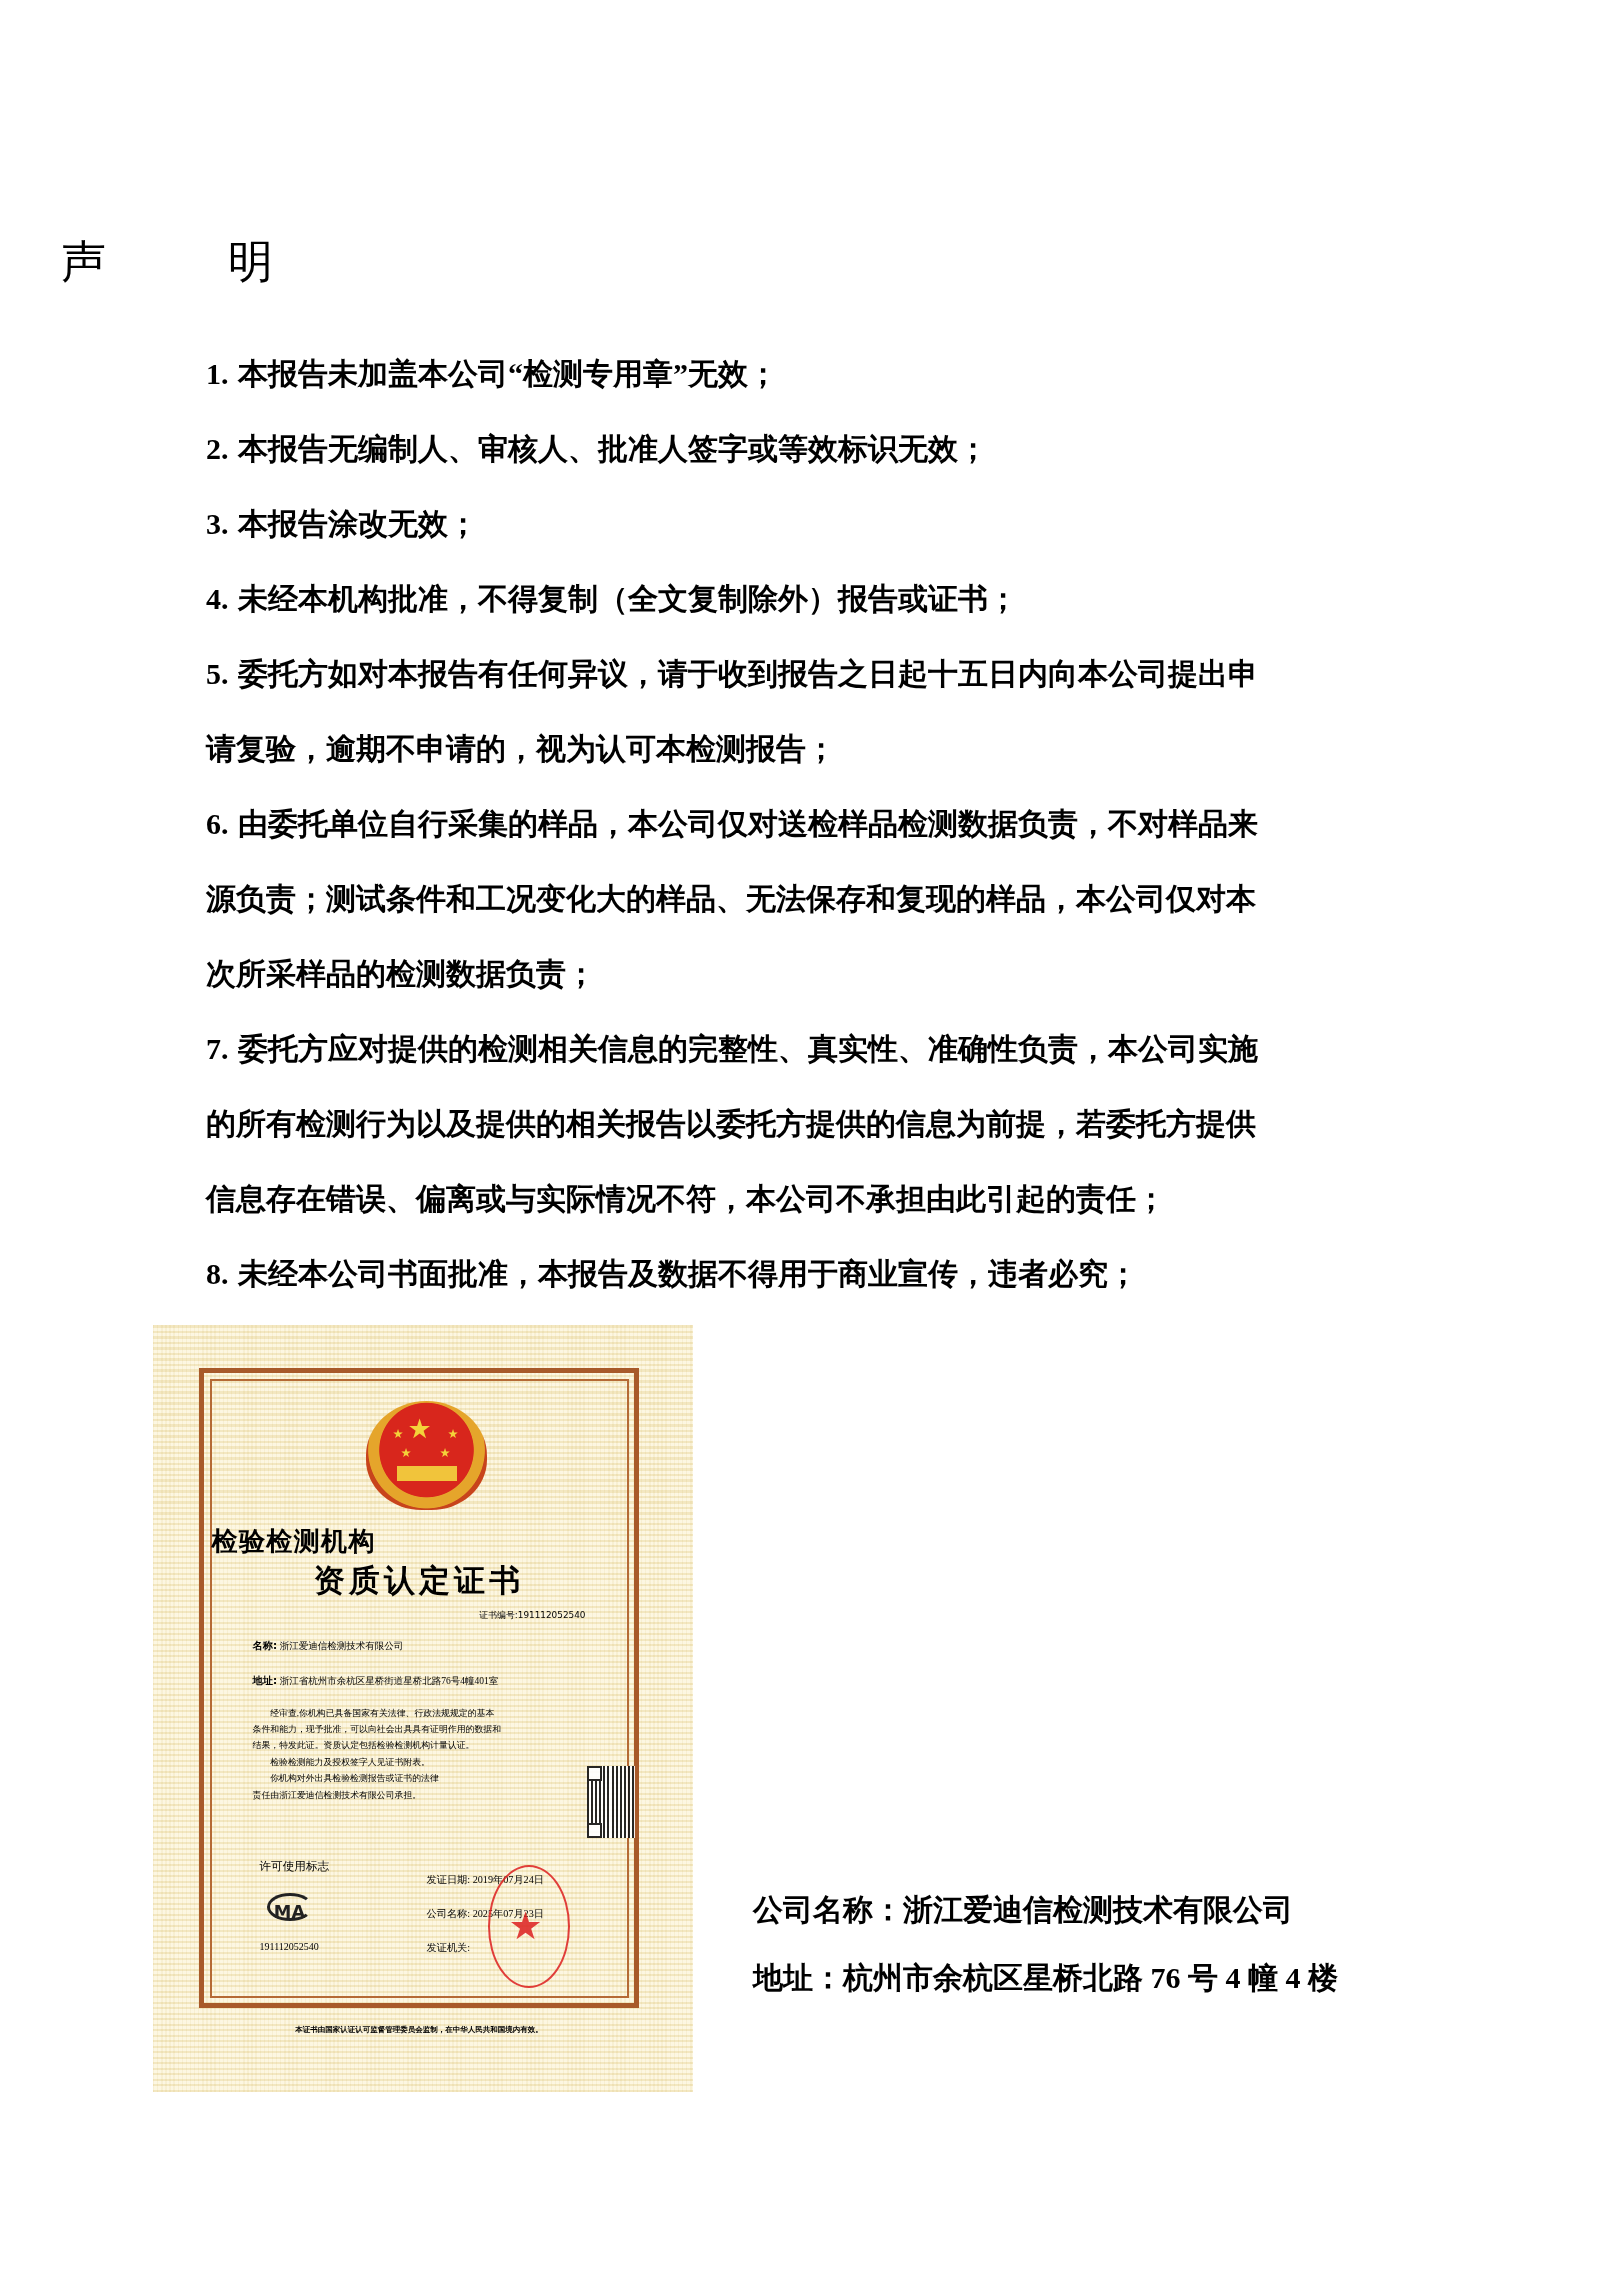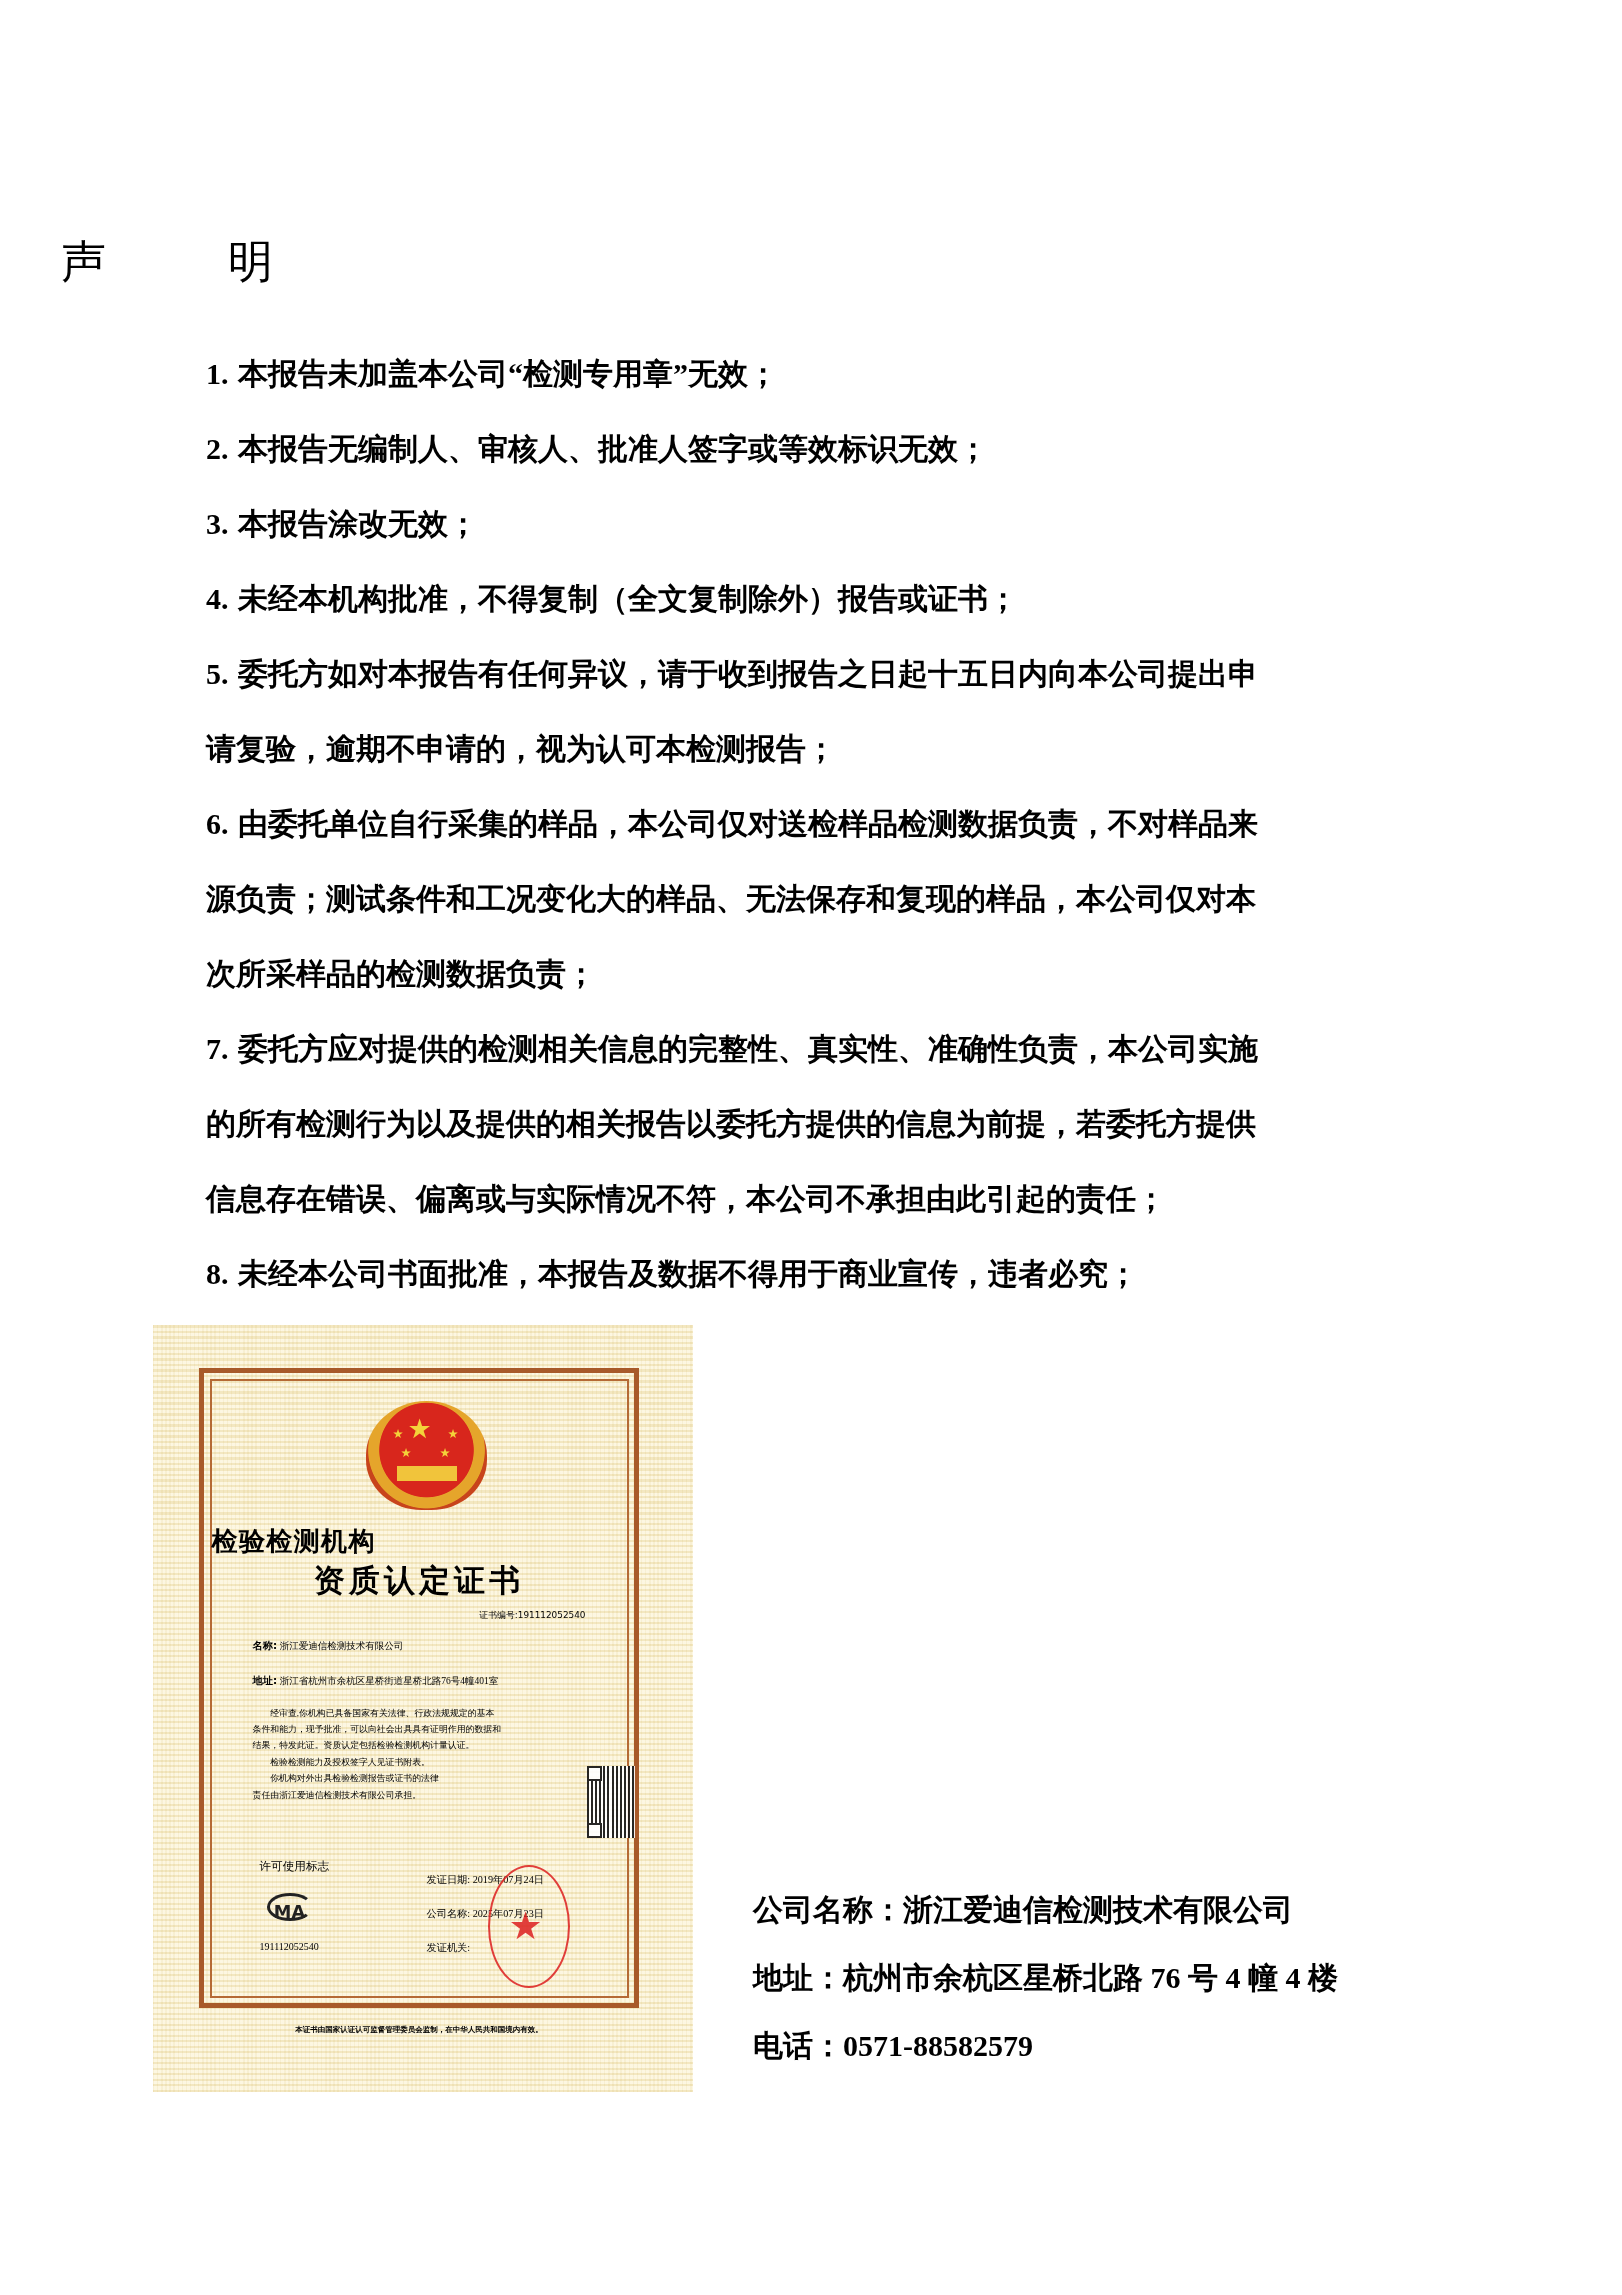--- a/index.html
+++ b/index.html
@@ -152,15 +152,14 @@
           <span class="star">★</span>
         </div>
       <div class="cert-foot">本证书由国家认证认可监督管理委员会监制，在中华人民共和国境内有效。</div>
     </div>
   </div>
 </div>
 
 <div class="contact">
   <p>公司名称：浙江爱迪信检测技术有限公司</p>
   <p>地址：杭州市余杭区星桥北路 76 号 4 幢 4 楼</p>
-  <p>电话：0571-88582579</p>
 </div>
 
 
 </body></html>

